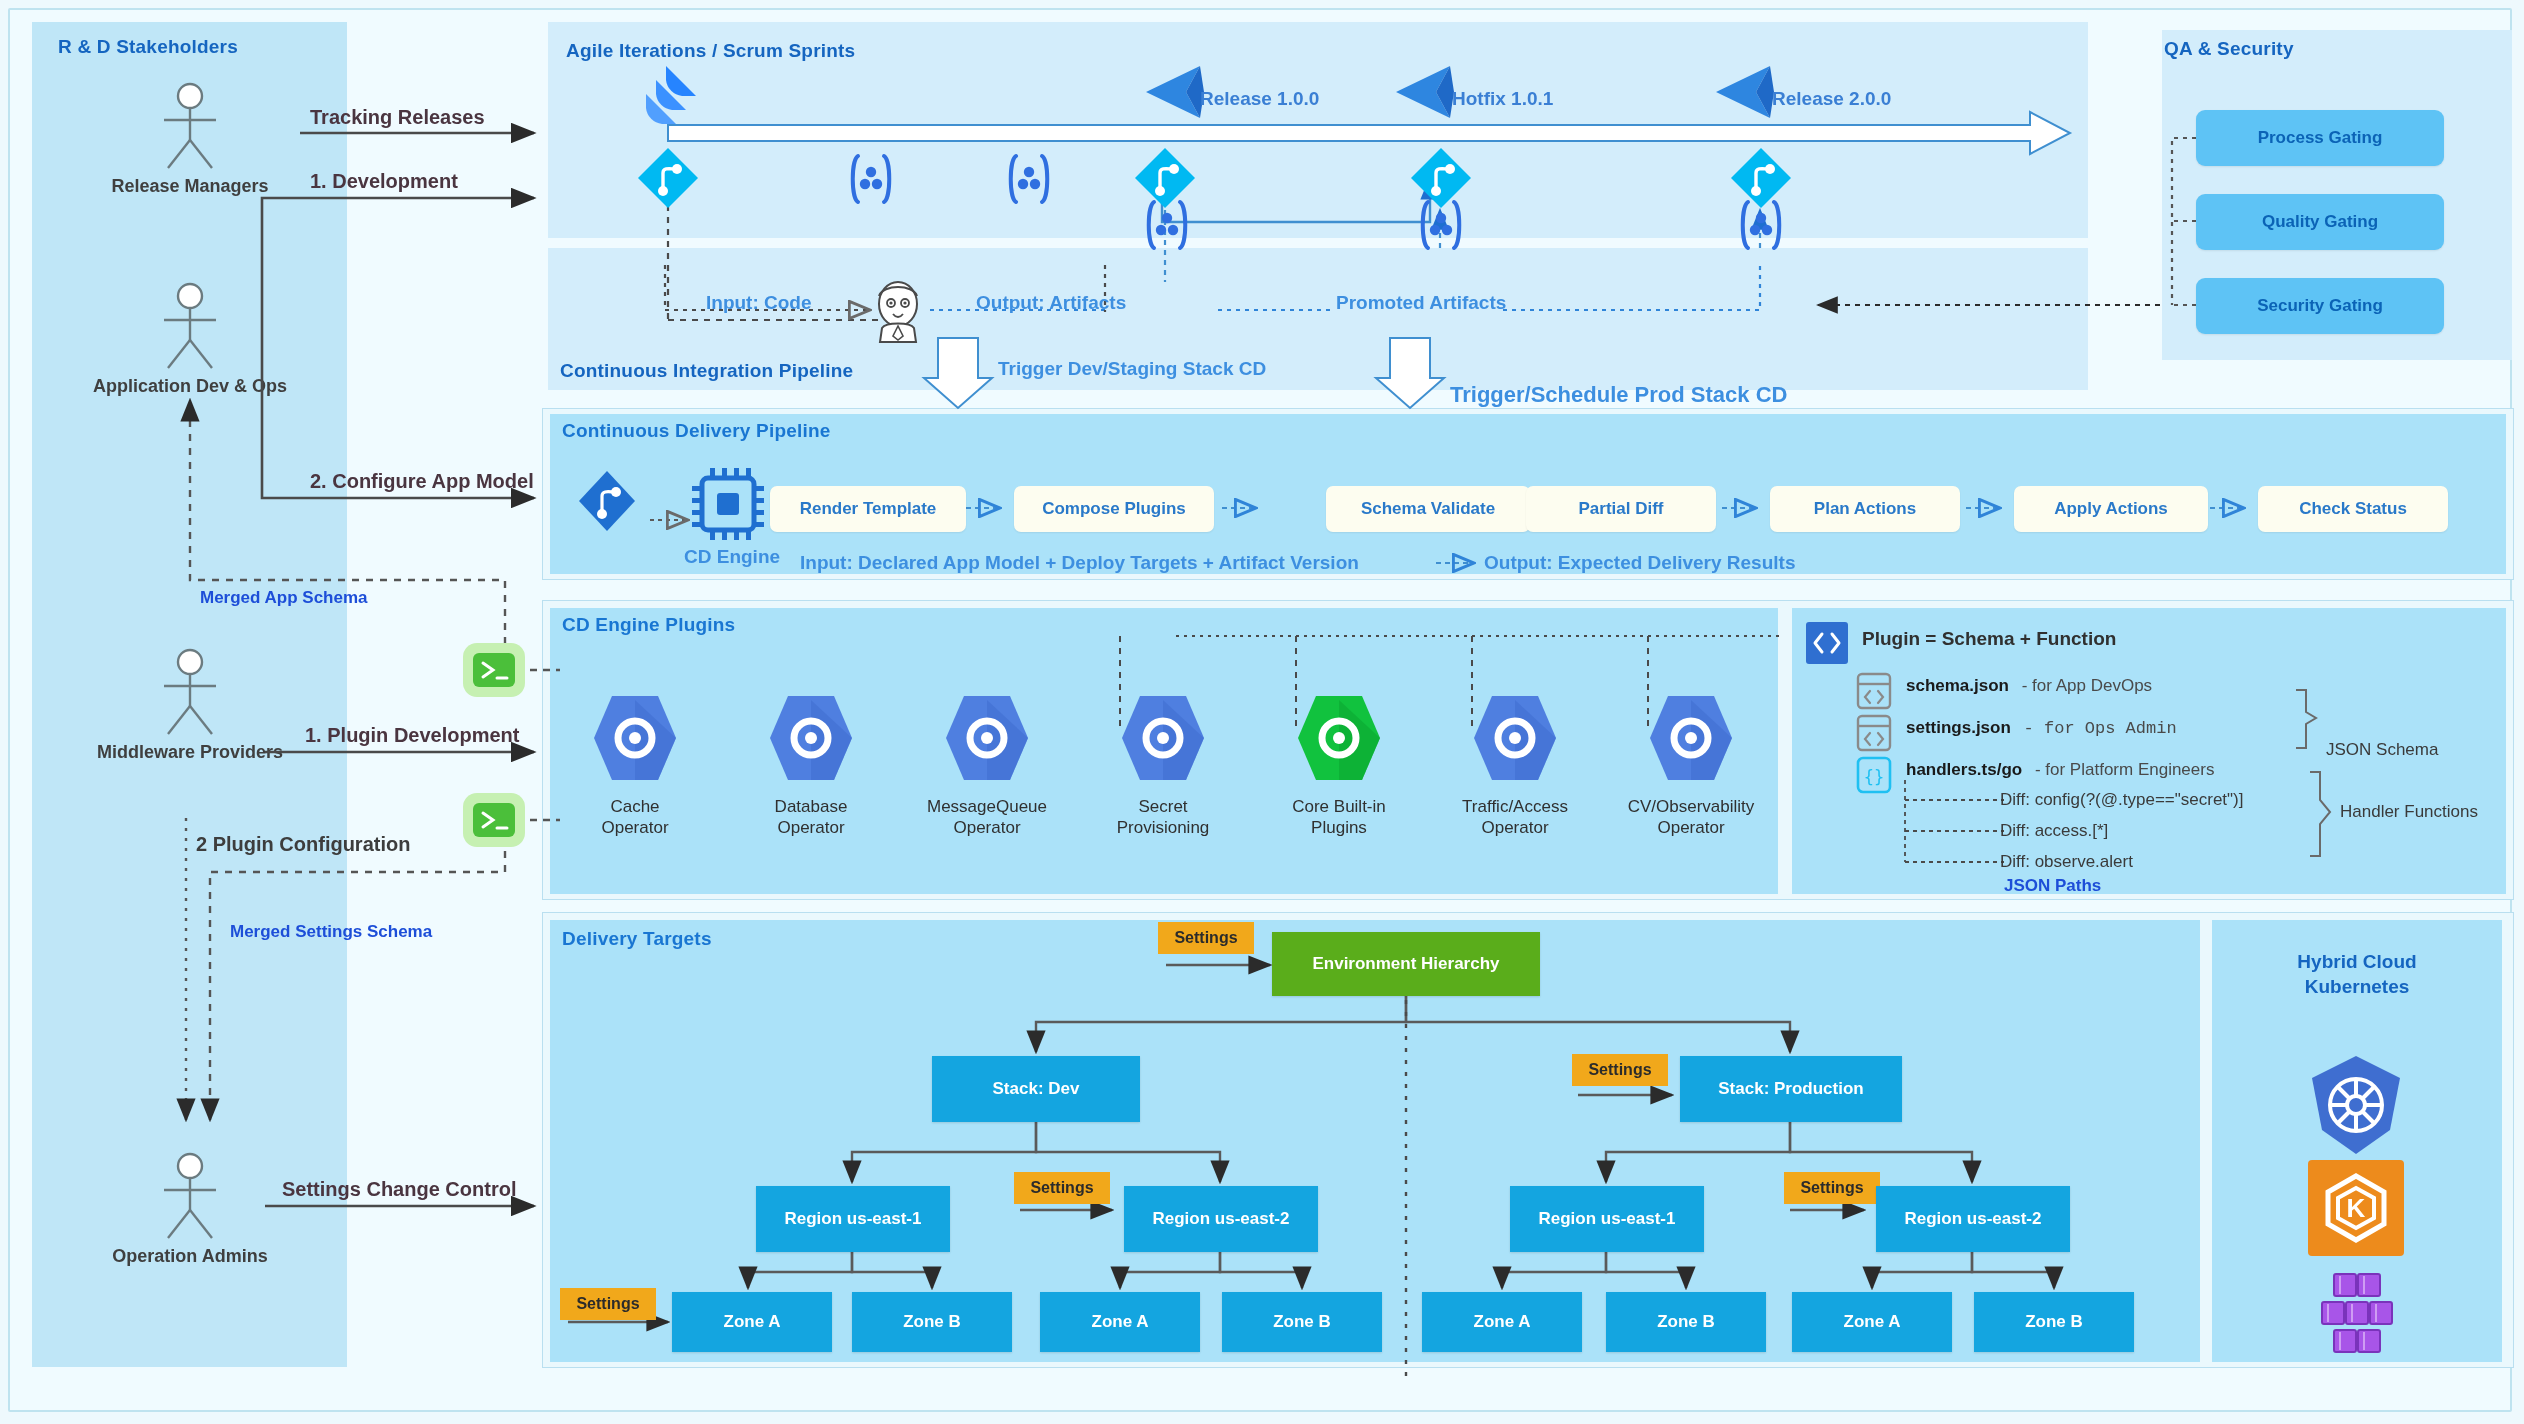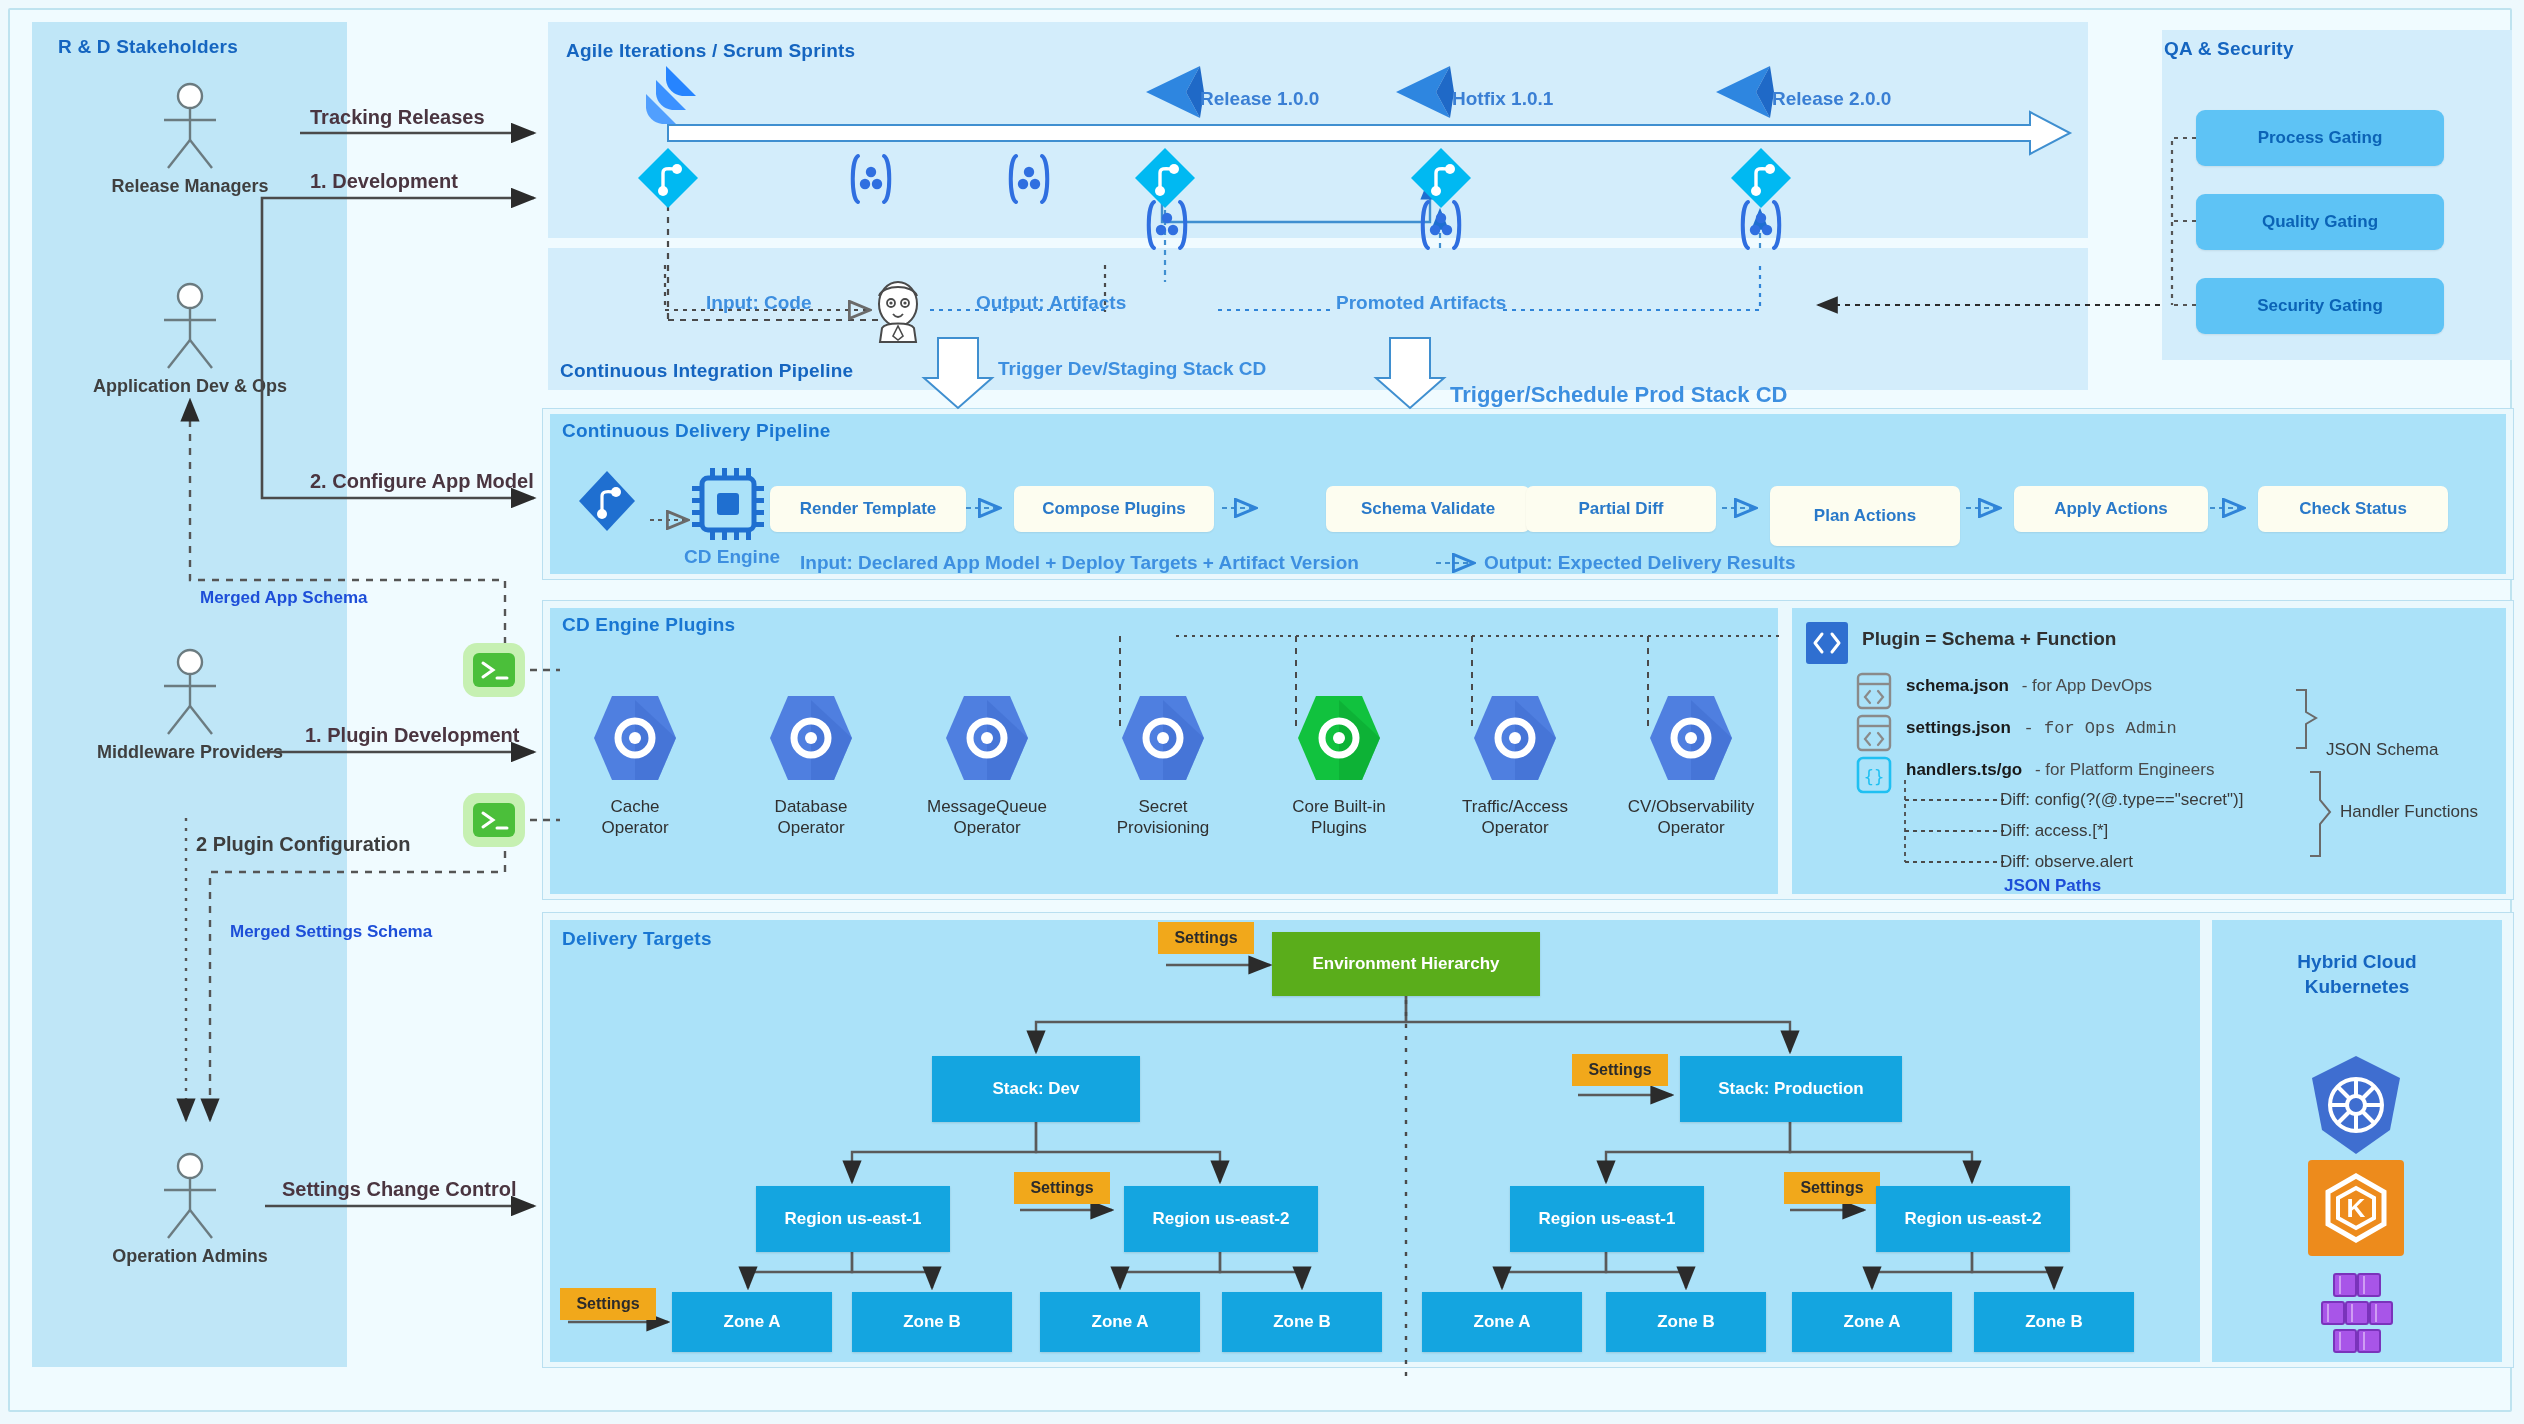--- a/index.html
+++ b/index.html
@@ -469,21 +469,21 @@
   </div>
   <div class="stage" style="left:1014px;top:486px;width:200px;height:46px;">
     <span>Compose Plugins</span>
   </div>
   <div class="stage" style="left:1326px;top:486px;width:204px;height:46px;">
     <span>Schema Validate</span>
   </div>
   <div class="stage" style="left:1526px;top:486px;width:190px;height:46px;">
     <span>Partial Diff</span>
   </div>
-  <div class="stage" style="left:1770px;top:486px;width:190px;height:60px;">
+  <div class="stage" style="left:1770px;top:486px;width:190px;height:46px;">
     <span>Plan Actions</span>
   </div>
   <div class="stage" style="left:2014px;top:486px;width:194px;height:46px;">
     <span>Apply Actions</span>
   </div>
   <div class="stage" style="left:2258px;top:486px;width:190px;height:46px;">
     <span>Check Status</span>
   </div>
 
   <div class="cilabel" style="left:800px;top:552px;font-size:19px;">Input: Declared App Model + Deploy Targets + Artifact Version</div>

